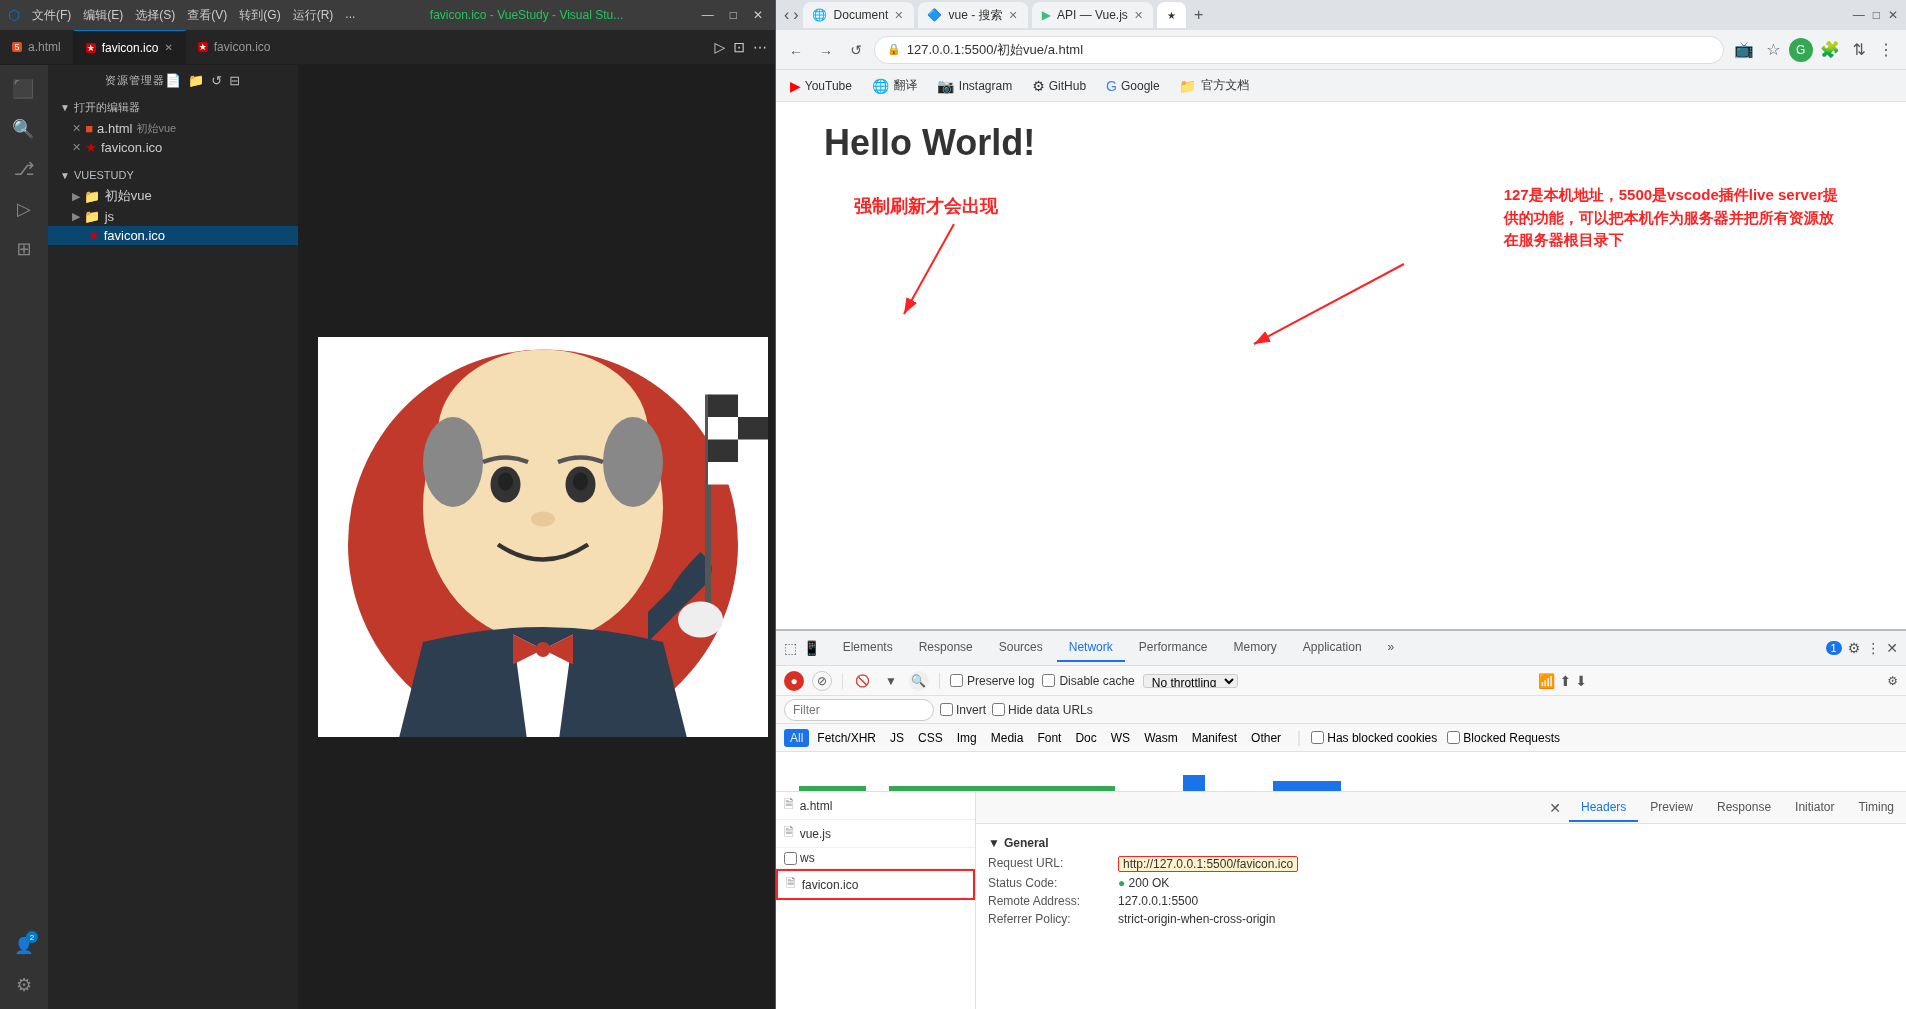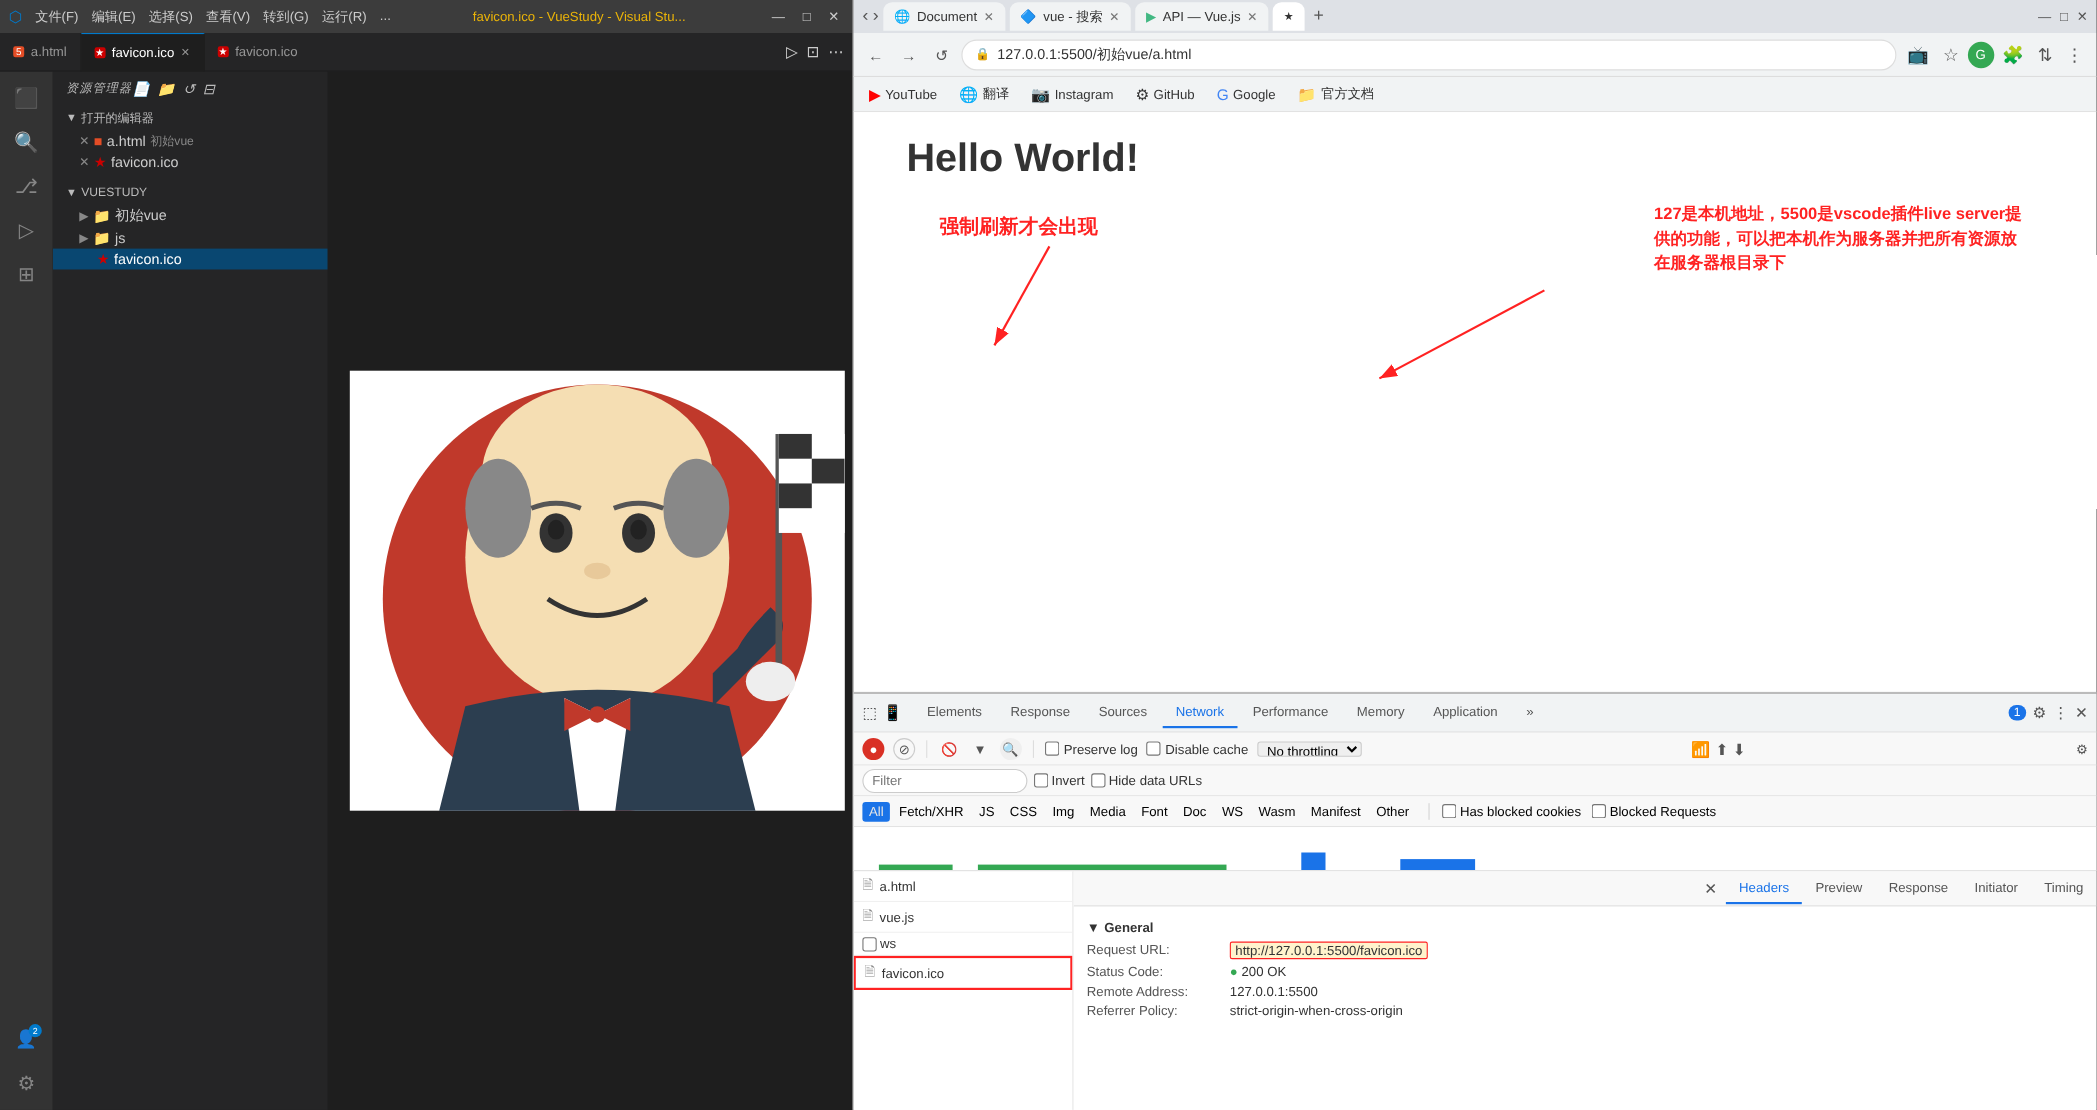--- a/index.html
+++ b/index.html
@@ -34,21 +34,21 @@
       display: flex;
       gap: 12px;
       font-size: 12px;
       color: #cccccc;
     }
     .title-bar-menu span { cursor: pointer; }
     .title-bar-title {
       flex: 1;
       text-align: center;
       font-size: 12px;
-      color: #eab308;
+      color: #22c55e;
     }
     .title-bar-controls {
       display: flex;
       gap: 8px;
     }
     .title-bar-controls span {
       font-size: 12px;
       color: #cccccc;
       cursor: pointer;
       padding: 0 4px;
@@ -134,23 +134,22 @@
       flex-shrink: 0;
       overflow: hidden;
     }
     .sidebar-header {
       padding: 8px 12px;
       font-size: 11px;
       color: #bbb;
       text-transform: uppercase;
       letter-spacing: 1px;
       display: flex;
-      justify-content: flex-start;
-      align-items: center;
-      font-style: italic;
+      justify-content: center;
+      align-items: center;
     }
     .sidebar-header-icons {
       display: flex;
       gap: 6px;
       color: #bbb;
       font-size: 13px;
     }
     .sidebar-section-title {
       padding: 4px 12px;
       font-size: 11px;

